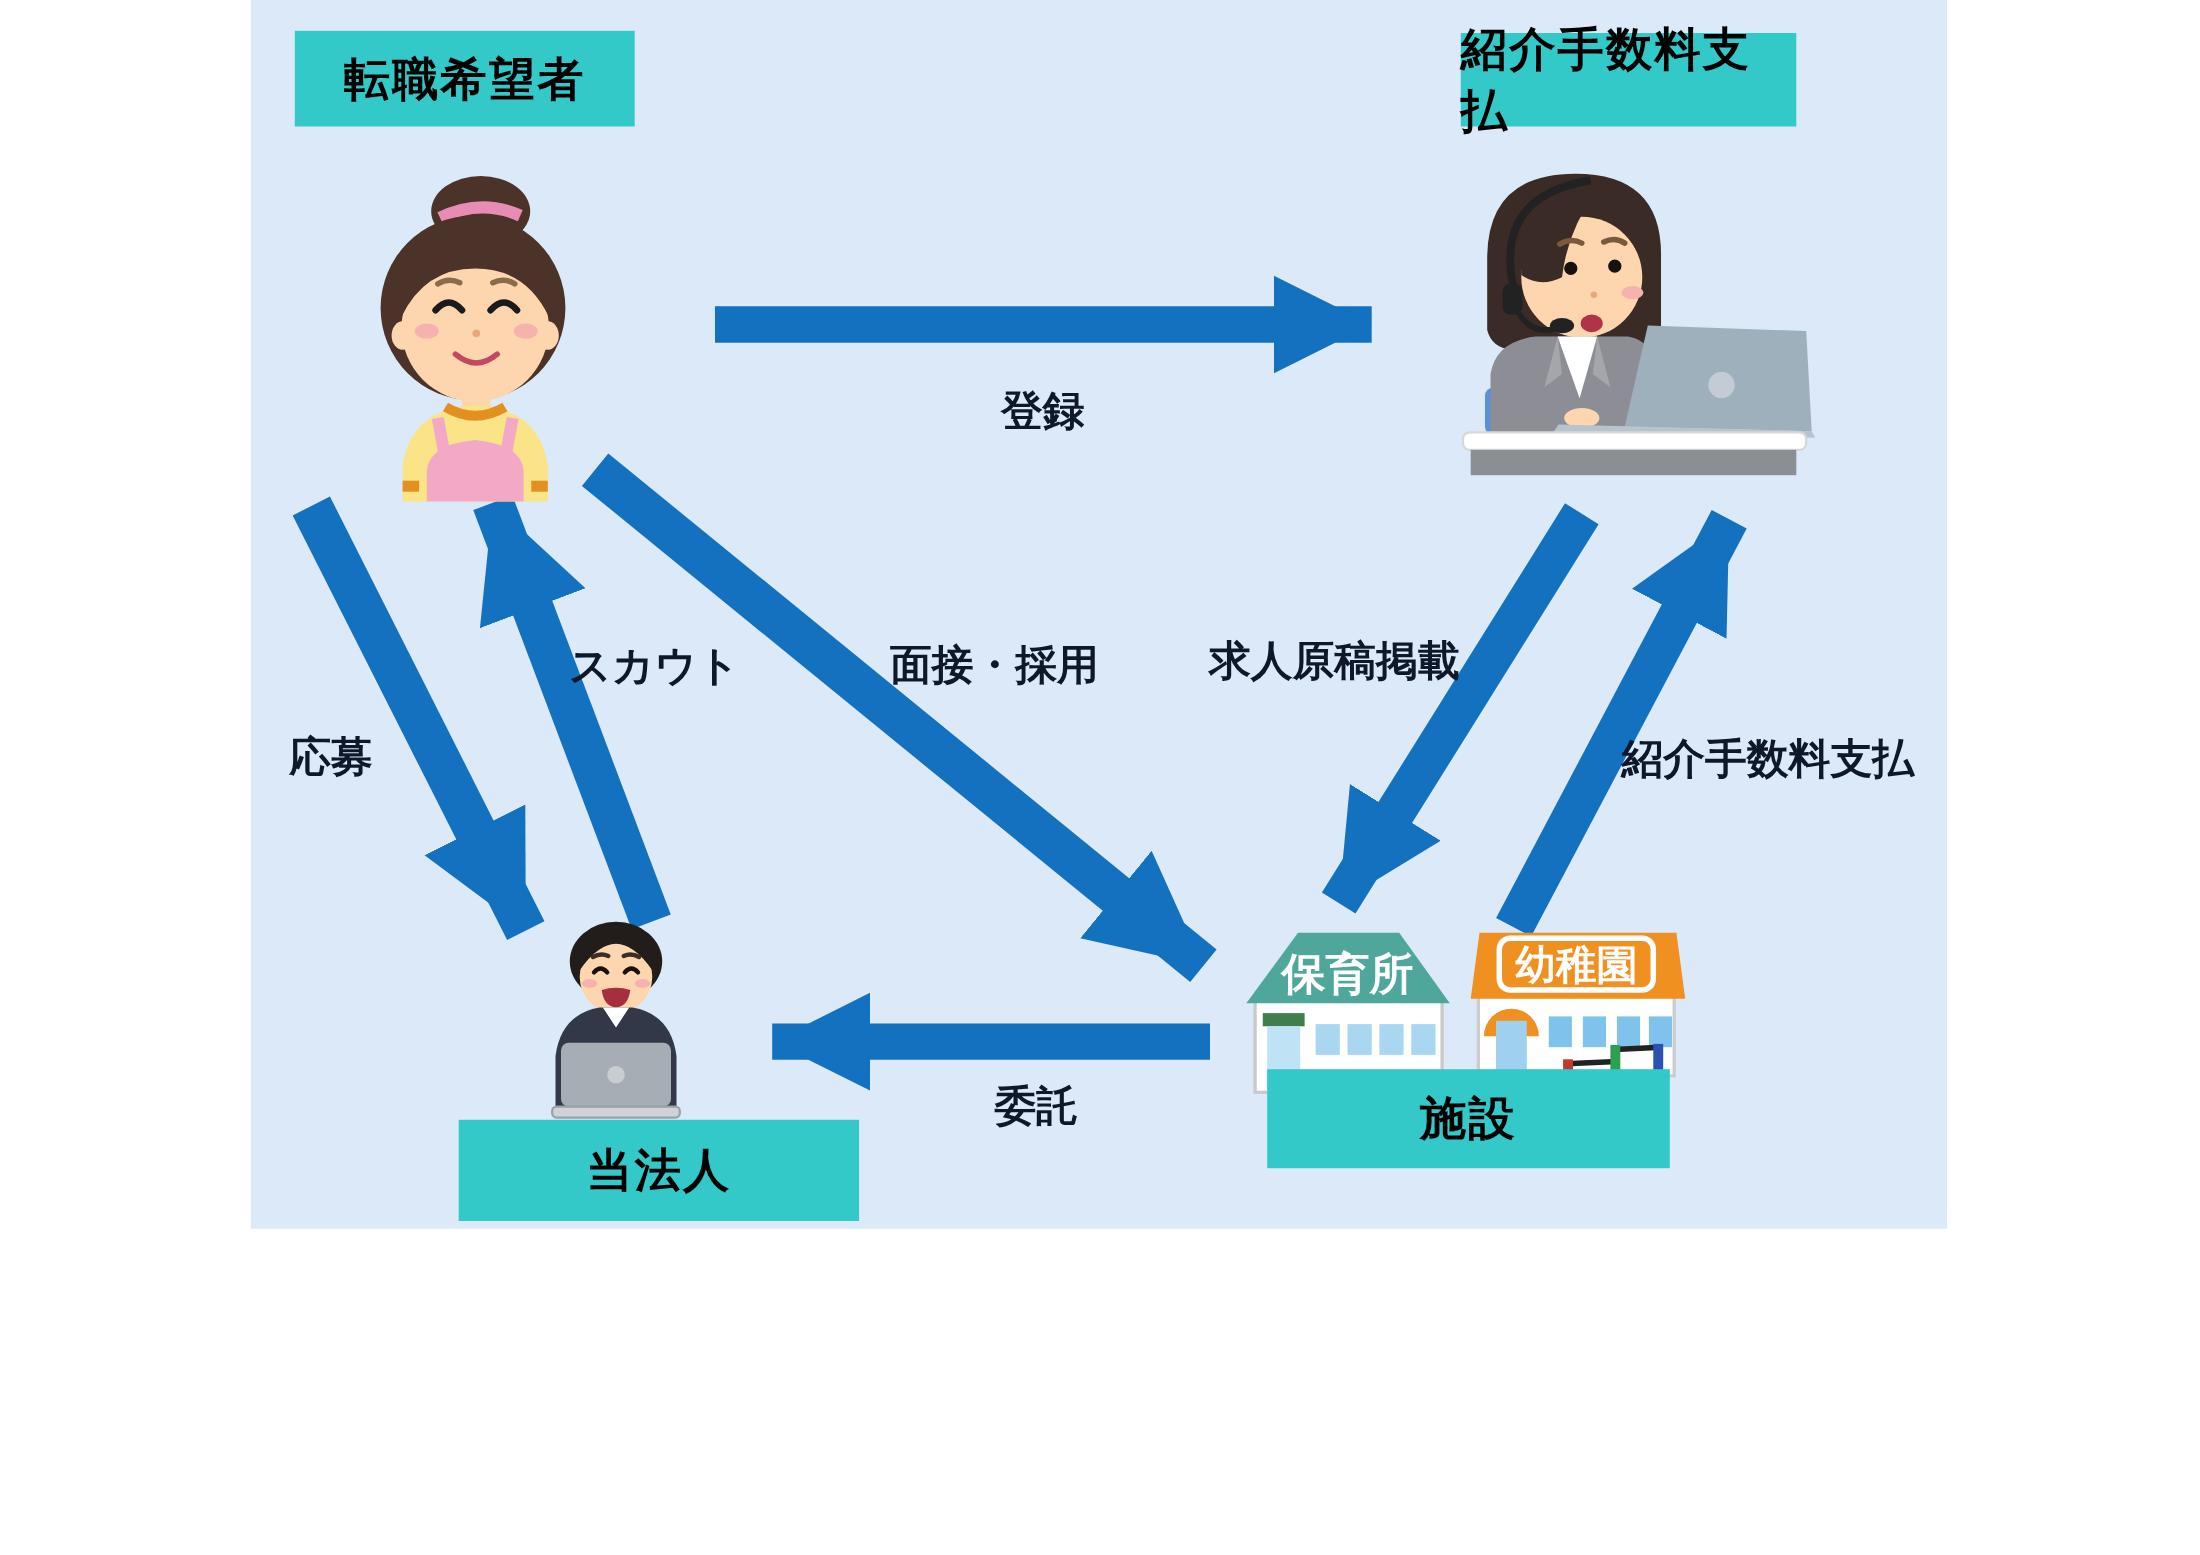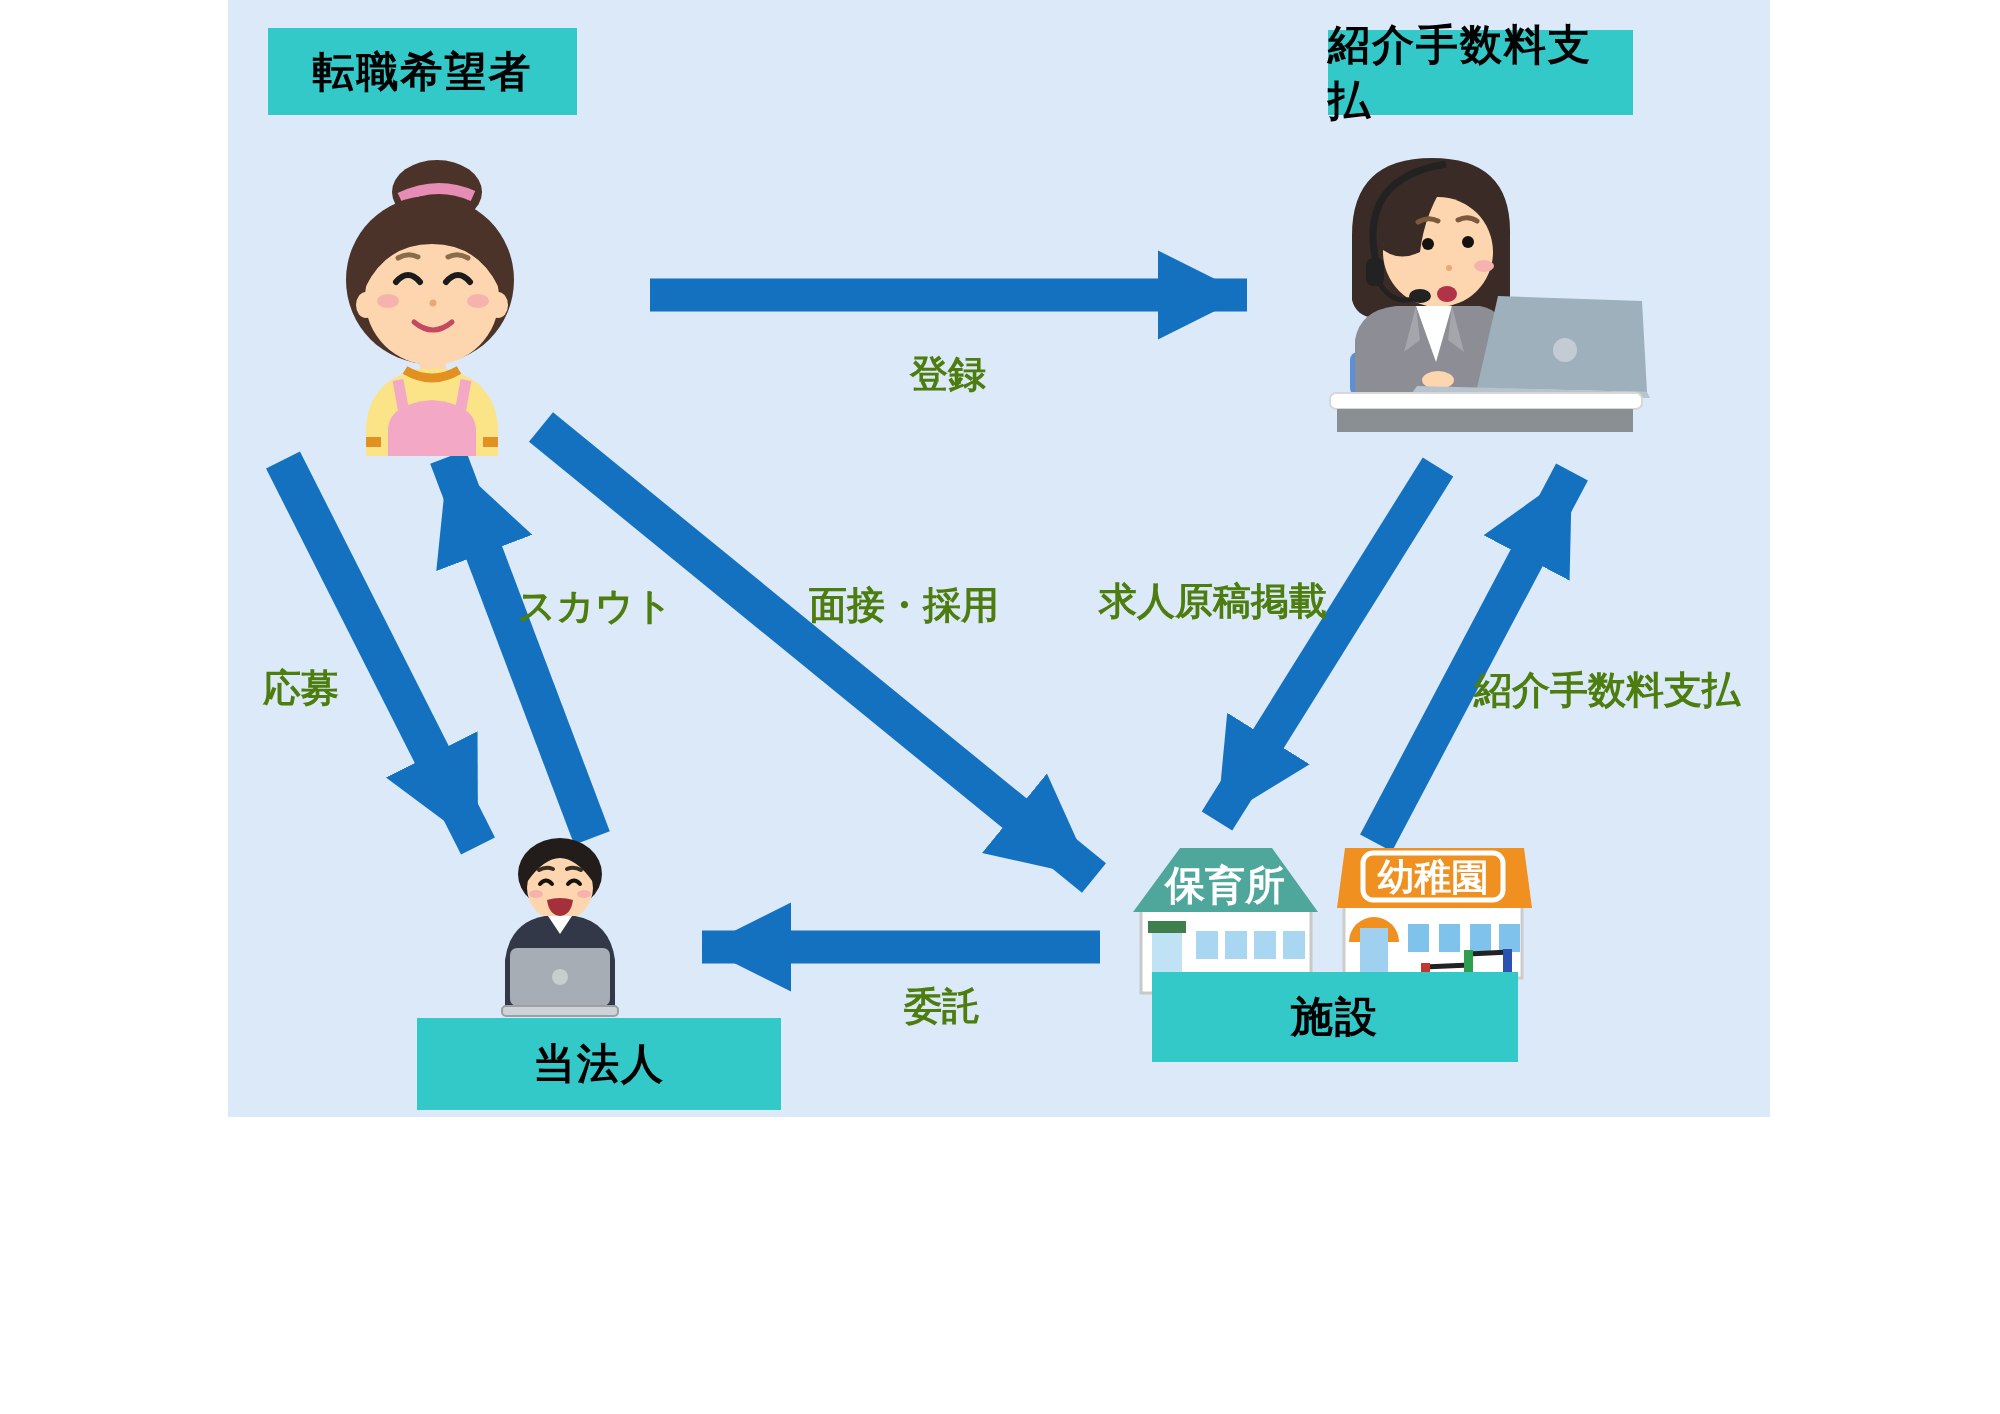--- a/index.html
+++ b/index.html
@@ -6,21 +6,21 @@
   .stage{position:relative;width:2000px;height:1414px;background:#ffffff;overflow:hidden;
          font-family:"DejaVu Sans",sans-serif;}
   .diagram-bg{position:absolute;left:228px;top:0;width:1542px;height:1117px;background:#dbe9f8;}
   svg.overlay{position:absolute;left:0;top:0;width:2000px;height:1414px;}
   .node{position:absolute;display:flex;align-items:center;justify-content:center;
         background:#34c9c9;color:#000000;font-weight:bold;font-size:42px;letter-spacing:2px;}
   .node-jobseeker{left:268px;top:28px;width:309px;height:87px;}
   .node-scoutmedia{left:1328px;top:30px;width:305px;height:85px;}
   .node-corporation{left:417px;top:1018px;width:364px;height:92px;}
   .node-facility{left:1152px;top:972px;width:366px;height:90px;}
-  .elabel{position:absolute;transform:translate(-50%,-50%);color:#4d7c0f;font-weight:bold;
+  .elabel{position:absolute;transform:translate(-50%,-50%);color:#0f172a;font-weight:bold;
           font-size:38px;white-space:nowrap;}
   .lbl-register{left:948px;top:374px;}
   .lbl-apply{left:301px;top:688px;}
   .lbl-scout{left:595px;top:606px;}
   .lbl-interview{left:904px;top:605px;}
   .lbl-jobposting{left:1213px;top:601px;}
   .lbl-referralfee{left:1607px;top:690px;}
   .lbl-entrust{left:942px;top:1006px;}
   .arrow{stroke:#1371bf;fill:none;}
   .bldg-text{fill:#ffffff;font-weight:bold;font-family:"DejaVu Sans",sans-serif;}

